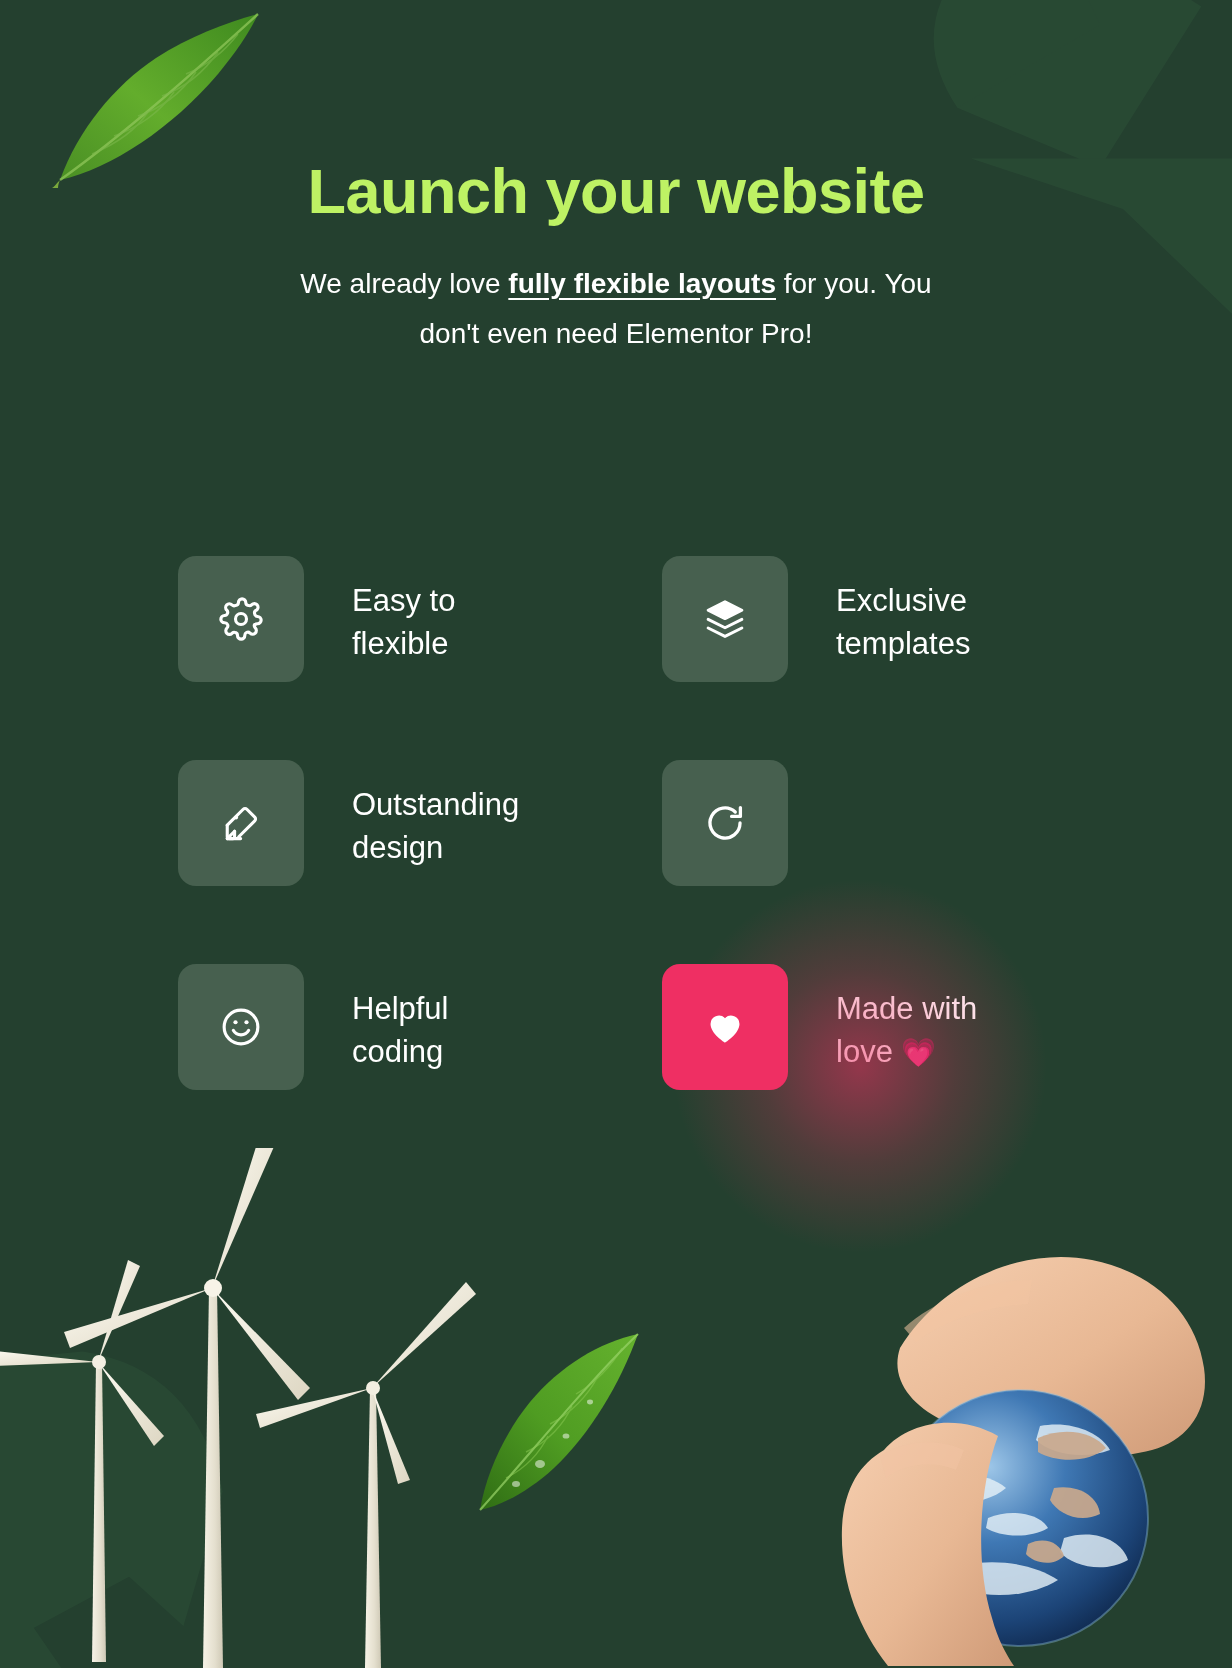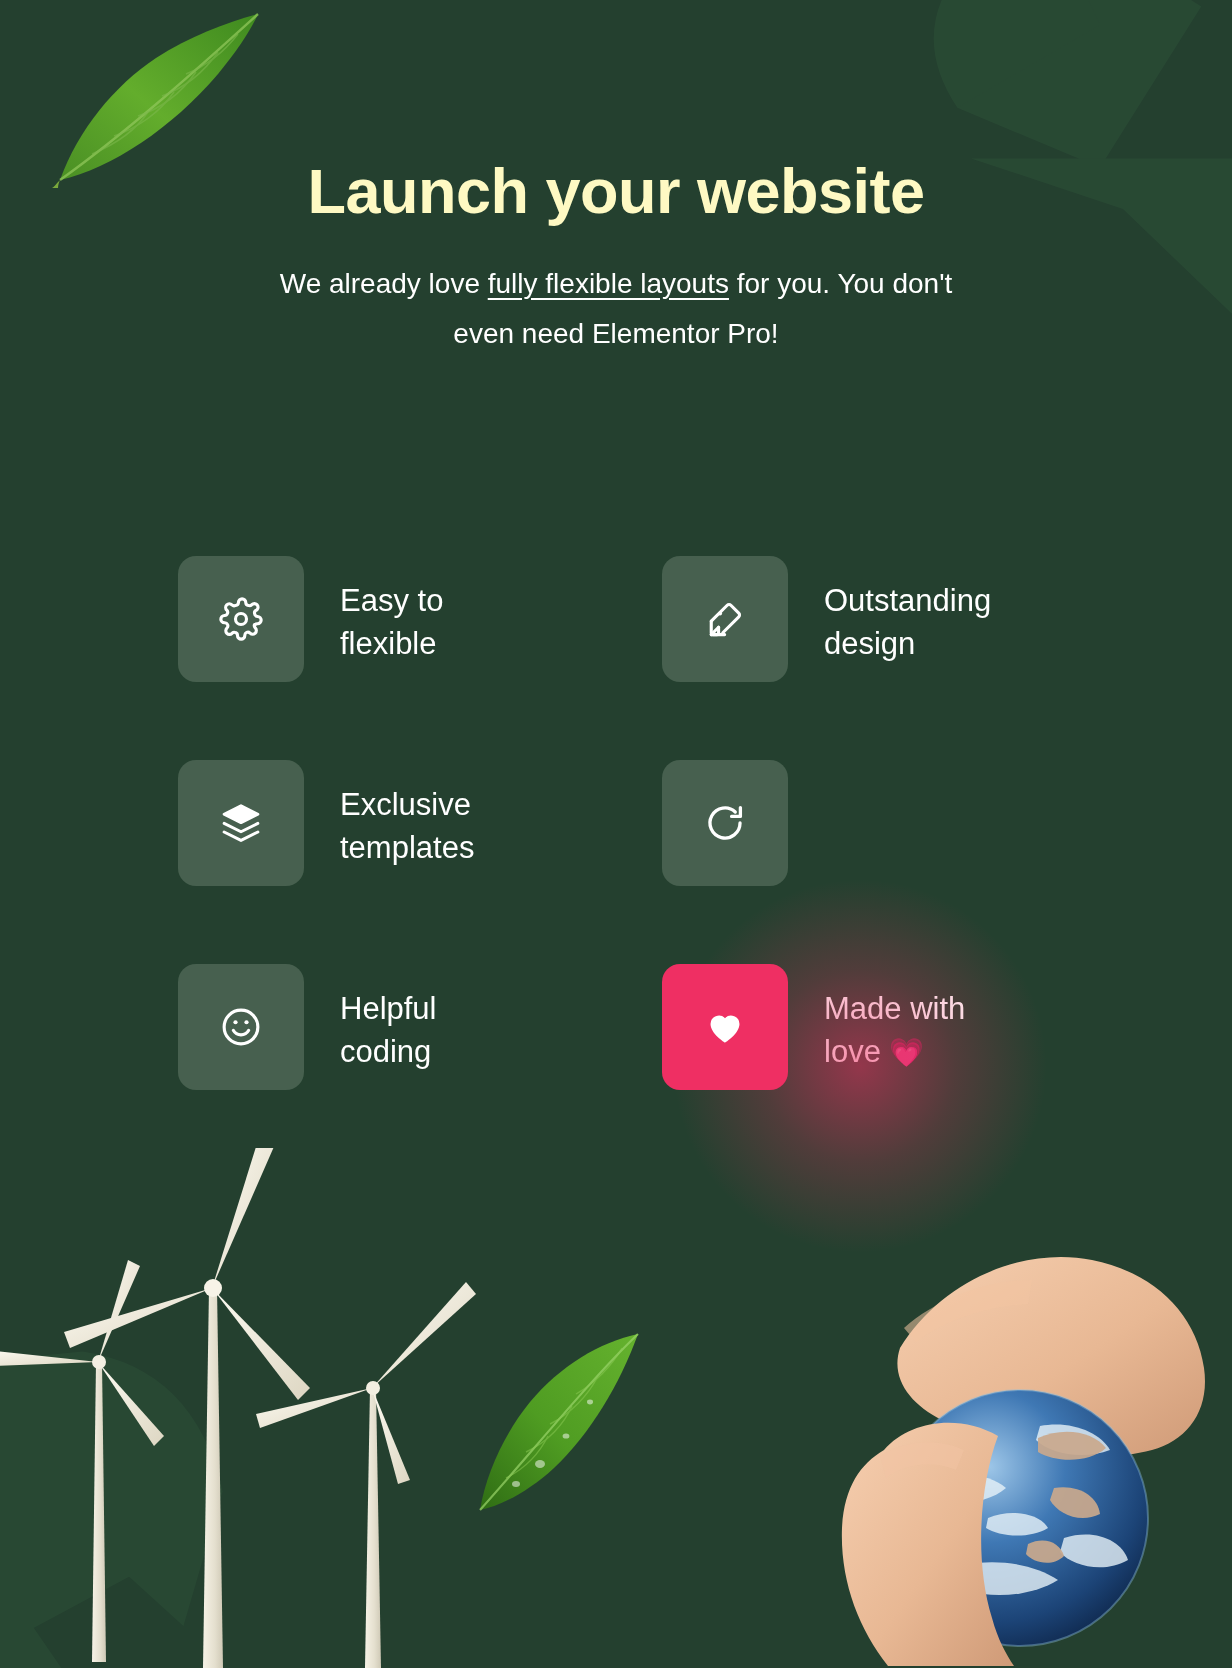--- a/index.html
+++ b/index.html
@@ -22,50 +22,50 @@
   .recycle-bl { position: absolute; bottom: -70px; left: -175px; width: 560px; height: 560px;
                 opacity: .5; }
 
   
   .leaf-tl { position: absolute; left: 52px; top: 8px; width: 222px; height: 180px; }
   .leaf-bottom { position: absolute; left: 470px; top: 1328px; width: 175px; height: 185px; }
 
   
   .header { position: absolute; top: 0; left: 0; right: 0; padding-top: 152px; text-align: center; z-index: 5; }
   h1.headline {
-    color: #fef9c3;
+    color: #bef264;
     font-size: 63px;
     line-height: 79px;
     font-weight: 700;
     letter-spacing: -0.5px;
     max-width: 840px;
     margin: 0 auto;
   }
   .subtitle {
     color: #ffffff;
     font-size: 28px;
     line-height: 50px;
     font-weight: 400;
     max-width: 680px;
     margin: 28px auto 0;
   }
-  .subtitle b { font-weight: 400; text-decoration: underline; text-underline-offset: 5px; }
+  .subtitle b { font-weight: 700; text-decoration: underline; text-underline-offset: 5px; }
 
   
   .features {
     position: absolute;
     top: 556px;
     left: 178px;
     width: 880px;
     display: grid;
     grid-template-columns: 484px 396px;
     grid-auto-rows: 204px;
     z-index: 5;
   }
-  .feature { display: flex; align-items: flex-start; gap: 36px; position: relative; }
+  .feature { display: flex; align-items: flex-start; gap: 48px; position: relative; }
   .tile {
     width: 126px; height: 126px; border-radius: 18px;
     background: #47604f;
     display: flex; align-items: center; justify-content: center;
     flex: 0 0 126px;
     position: relative;
     z-index: 2;
   }
   .tile.accent { background: #f1traverse; }
   .tile.accent { background: #ef2f63; }
@@ -259,50 +259,50 @@
       </svg>
     </div>
     <div class="feature-label">
       <span>Easy to</span><br>
       <span>flexible</span>
     </div>
   </div>
 
   <div class="feature">
     <div class="tile">
+      <svg viewBox="0 0 24 24" fill="#ffffff" stroke="#ffffff" stroke-width="1.6" stroke-linecap="round" stroke-linejoin="round">
+        <path d="M12 2.6 2.8 7.2 12 11.8l9.2-4.6z"></path>
+        <path d="M2.8 12.2 12 16.8l9.2-4.6" fill="none"></path>
+        <path d="M2.8 16.9 12 21.5l9.2-4.6" fill="none"></path>
+      </svg>
+    </div>
+    <div class="feature-label">
+      <span>Exclusive</span><br>
+      <span>templates</span>
+    </div>
+  </div>
+
+  <div class="feature">
+    <div class="tile">
       <svg viewBox="0 0 24 24" fill="none" stroke="#ffffff" stroke-width="1.7" stroke-linecap="round" stroke-linejoin="round">
         <path d="M4.5 20.5h3a1 1 0 0 0 1-1v-3"></path>
         <path d="M8.5 16.5 4.5 20.5"></path>
         <path d="M4.5 13.2 13.2 4.5a1.4 1.4 0 0 1 2 0l4.3 4.3a1.4 1.4 0 0 1 0 2l-8.7 8.7"></path>
         <path d="M4.5 13.2v6.3a1 1 0 0 0 1 1h6.3"></path>
         <circle cx="9.3" cy="9" r="1.1" fill="#ffffff" stroke="none"></circle>
       </svg>
     </div>
     <div class="feature-label">
       <span>Outstanding</span><br>
       <span>design</span>
     </div>
   </div>
 
   <div class="feature">
     <div class="tile">
-      <svg viewBox="0 0 24 24" fill="#ffffff" stroke="#ffffff" stroke-width="1.6" stroke-linecap="round" stroke-linejoin="round">
-        <path d="M12 2.6 2.8 7.2 12 11.8l9.2-4.6z"></path>
-        <path d="M2.8 12.2 12 16.8l9.2-4.6" fill="none"></path>
-        <path d="M2.8 16.9 12 21.5l9.2-4.6" fill="none"></path>
-      </svg>
-    </div>
-    <div class="feature-label">
-      <span>Exclusive</span><br>
-      <span>templates</span>
-    </div>
-  </div>
-
-  <div class="feature">
-    <div class="tile">
       <svg viewBox="0 0 24 24" fill="none" stroke="#ffffff" stroke-width="1.8" stroke-linecap="round" stroke-linejoin="round">
         <path d="M20.2 12a8.2 8.2 0 1 1-2.6-6"></path>
         <polyline points="20.4,3.6 20.4,8.4 15.6,8.4"></polyline>
       </svg>
     </div>
   </div>
 
   <div class="feature">
     <div class="tile">
       <svg viewBox="0 0 24 24" fill="none" stroke="#ffffff" stroke-width="1.7" stroke-linecap="round" stroke-linejoin="round">

